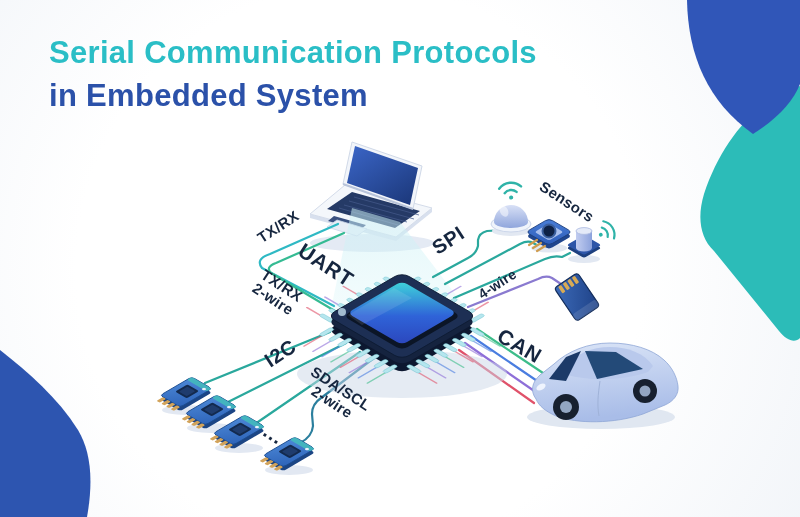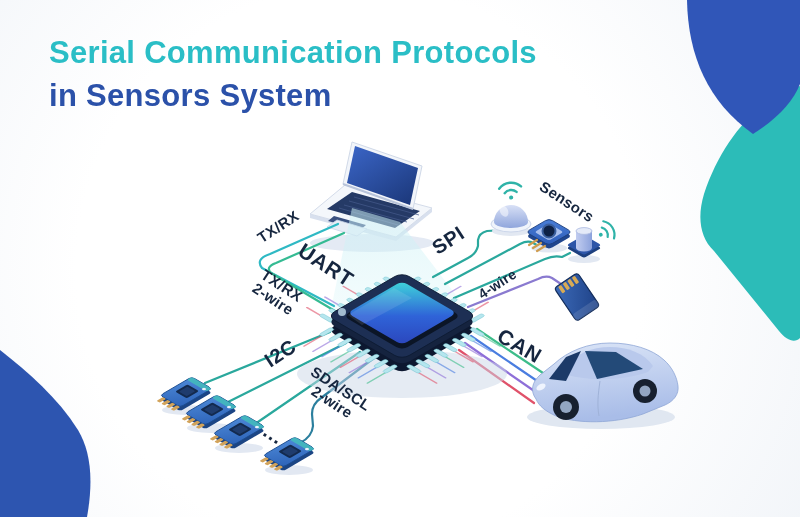--- a/index.html
+++ b/index.html
@@ -20,21 +20,21 @@
   .wire{fill:none;stroke-width:2.2;stroke-linecap:round;stroke-linejoin:round;}
   .stub{stroke-width:2;stroke-linecap:round;opacity:.6;}
 </style>
 </head>
 <body>
 
 <div class="stage">
 
   <div class="title">
     <div class="t1">Serial Communication Protocols</div>
-    <div class="t2">in Sensors System</div>
+    <div class="t2">in Embedded System</div>
   </div>
 
   <svg class="diagram" width="800" height="517" viewBox="0 0 800 517">
     <defs>
       <linearGradient id="dieGrad" x1="0" y1="0" x2="1" y2="1">
         <stop offset="0" stop-color="#3fd6da"></stop>
         <stop offset="0.55" stop-color="#2f63d8"></stop>
         <stop offset="1" stop-color="#2b46bc"></stop>
       </linearGradient>
       <linearGradient id="lapScreen" x1="0" y1="0" x2="0.8" y2="1">

